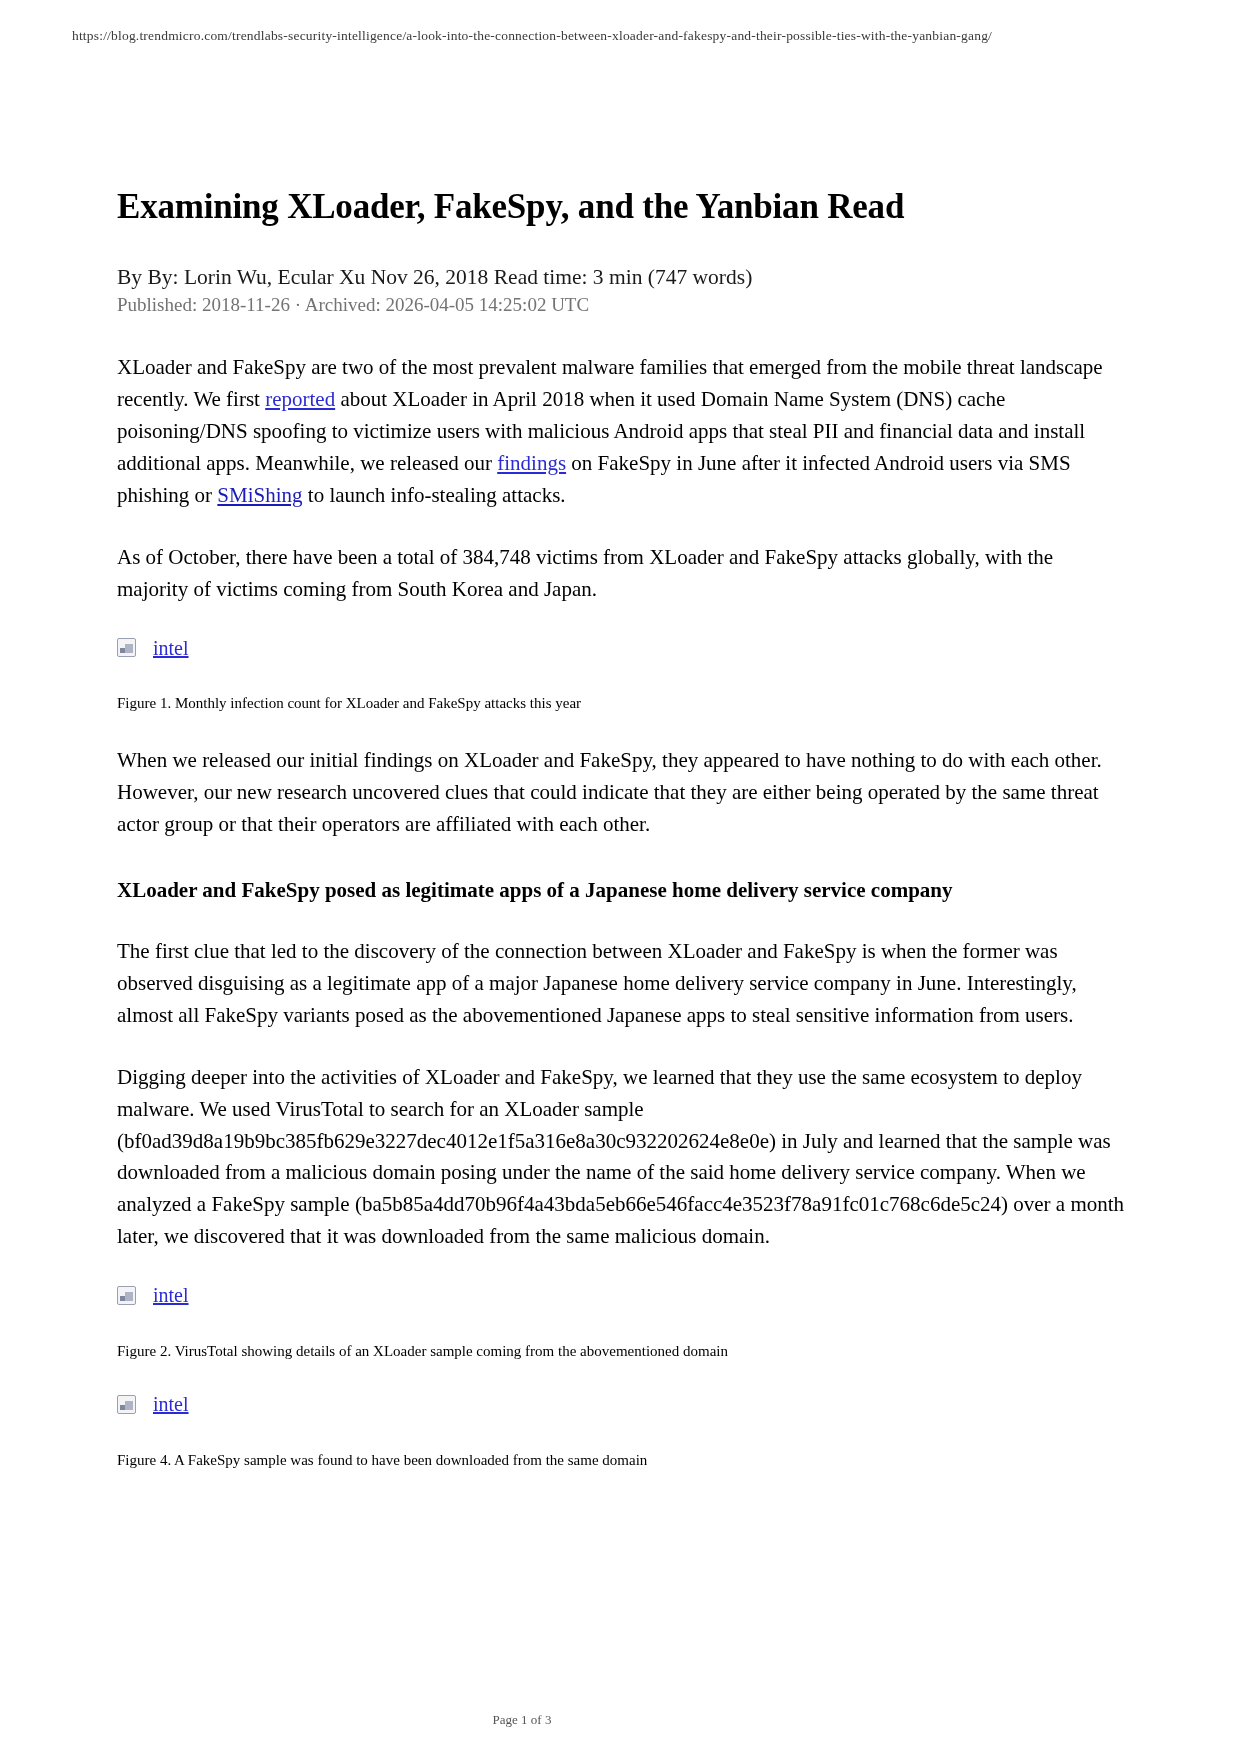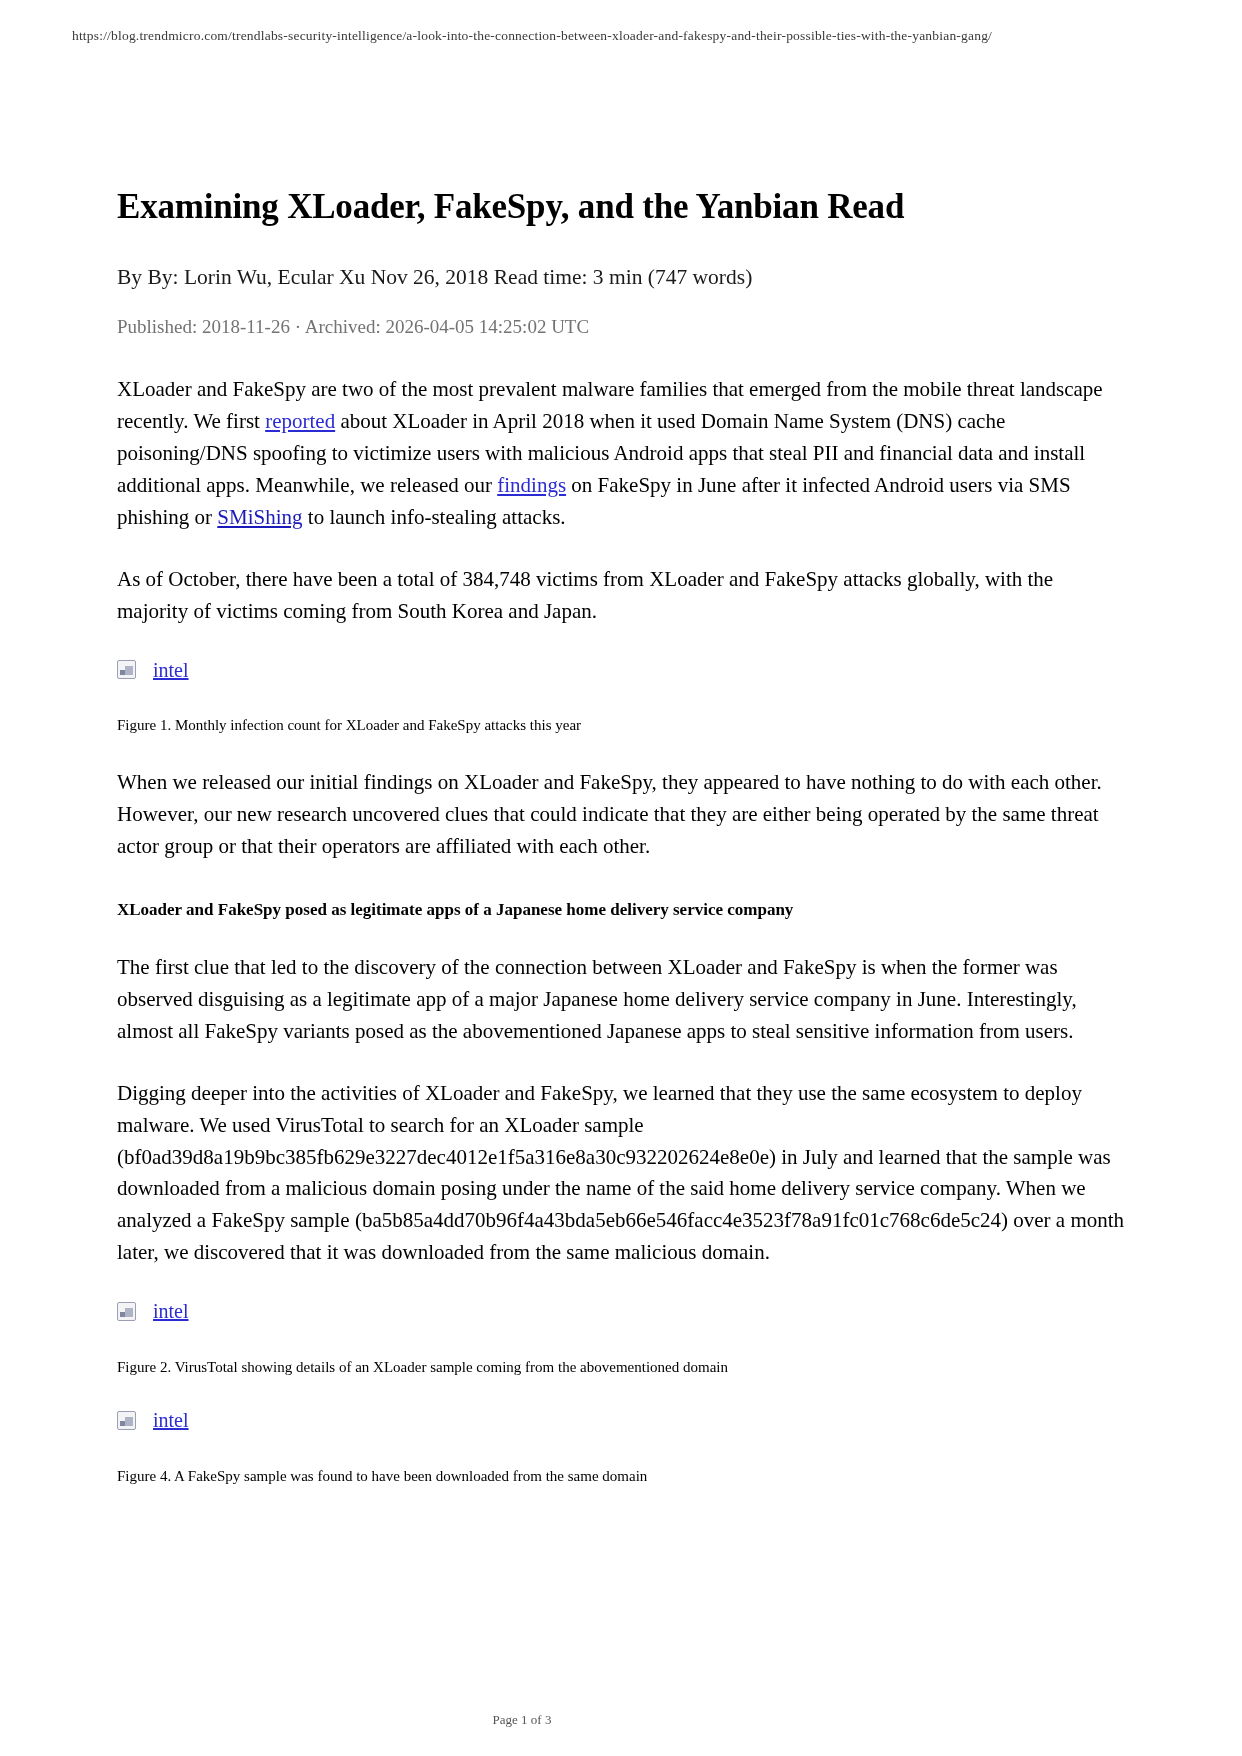--- a/index.html
+++ b/index.html
@@ -48,42 +48,41 @@
   }
   .byline {
     font-size: 21.5px;
     color: #1a1a1a;
     margin-top: 33px;
     line-height: 1.4;
   }
   .archived {
     font-size: 19px;
     color: #737373;
-    margin-top: 22px;
     line-height: 1.4;
   }
   p.body-text {
     font-size: 21px;
     line-height: 1.52;
     margin: 30px 0 0 0;
     color: #000;
     text-align: left;
   }
   p.body-text:first-of-type {
     margin-top: 34px;
   }
   .link {
     color: #2b2bd4;
     text-decoration: underline;
   }
   .link.dark {
     color: #1b1bbb;
   }
   .section-heading {
-    font-size: 17px;
+    font-size: 21px;
     font-weight: bold;
     margin: 34px 0 0 0;
     line-height: 1.5;
   }
   .figure-caption {
     font-size: 15px;
     line-height: 1.5;
     margin: 31px 0 0 0;
   }
   .broken-image {

